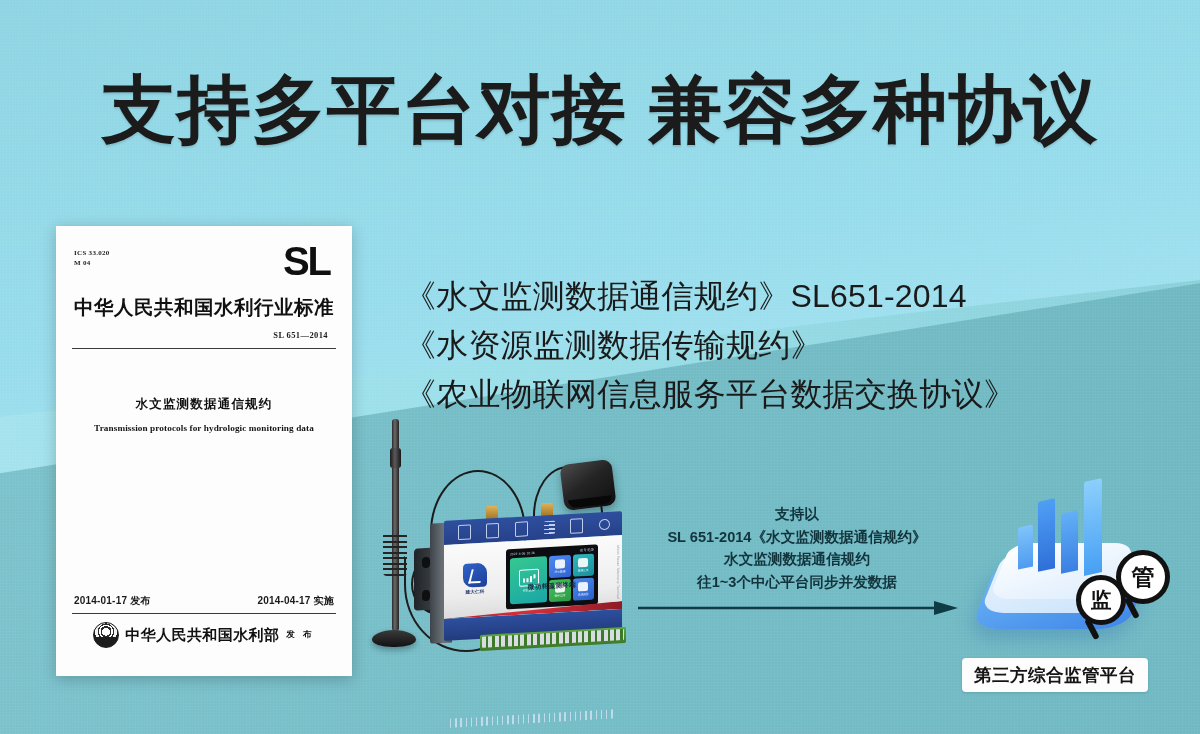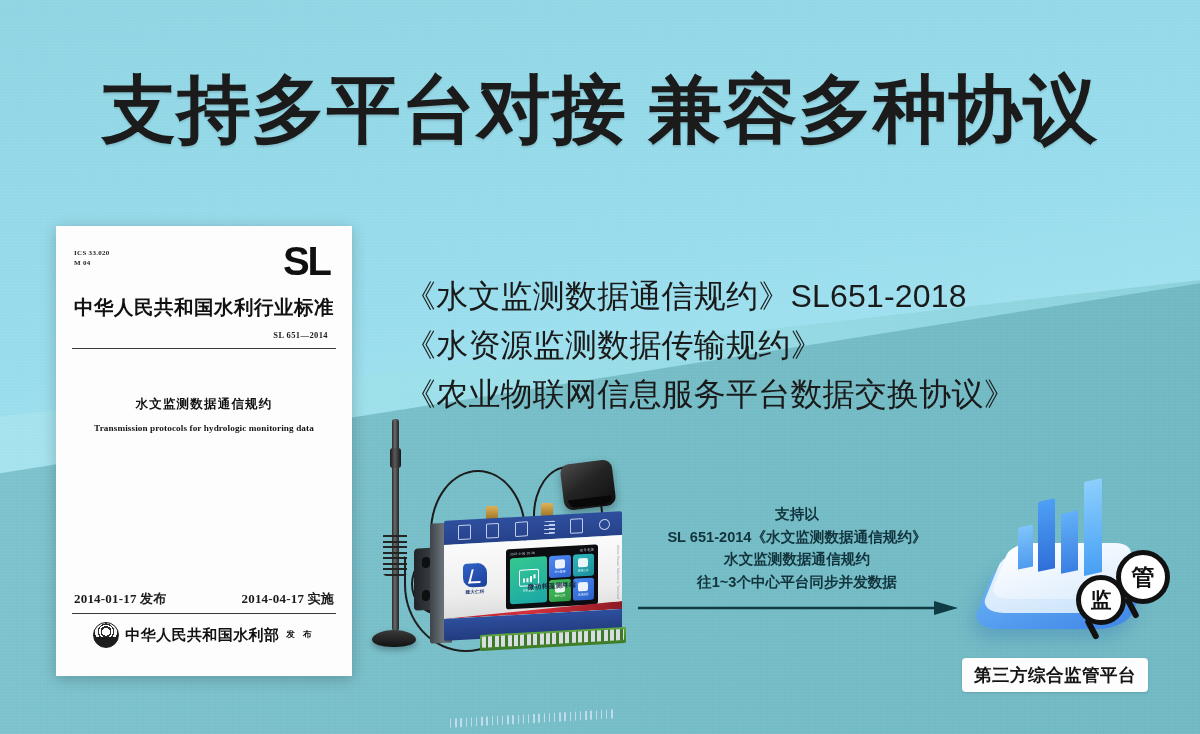--- a/index.html
+++ b/index.html
@@ -172,22 +172,22 @@
     color: #151515;
     letter-spacing: .1px;
   }
   .doc-dates {
     position: absolute;
     left: 2px;
     right: 2px;
     bottom: 58px;
     display: flex;
     justify-content: space-between;
-    font-family: Liberation Serif, serif;
-    font-size: 13px;
+    font-family: Liberation Sans, sans-serif;
+    font-size: 10px;
     font-weight: bold;
     color: #1b1b1b;
     letter-spacing: .2px;
   }
   .doc-rule-bottom {
     position: absolute;
     left: 0;
     right: 0;
     bottom: 52px;
     border-top: 1.3px solid #3a3a3a;
@@ -780,21 +780,21 @@
       <div class="doc-rule-bottom"></div>
       <div class="doc-issuer">
         <div class="doc-emblem"></div>
         <div class="doc-issuer-name">中华人民共和国水利部</div>
         <div class="doc-issuer-verb">发 布</div>
       </div>
     </div>
   </div>
 
   <div class="protocols">
-    <div class="protocol-line">《水文监测数据通信规约》SL651-2018</div>
+    <div class="protocol-line">《水文监测数据通信规约》SL651-2014</div>
     <div class="protocol-line">《水资源监测数据传输规约》</div>
     <div class="protocol-line">《农业物联网信息服务平台数据交换协议》</div>
   </div>
 
   <div class="antenna-whip"></div>
   <div class="antenna-joint"></div>
   <div class="antenna-coil"></div>
   <div class="antenna-base"></div>
   <div class="antenna-cable"></div>
   <div class="cable-loop-1"></div>

